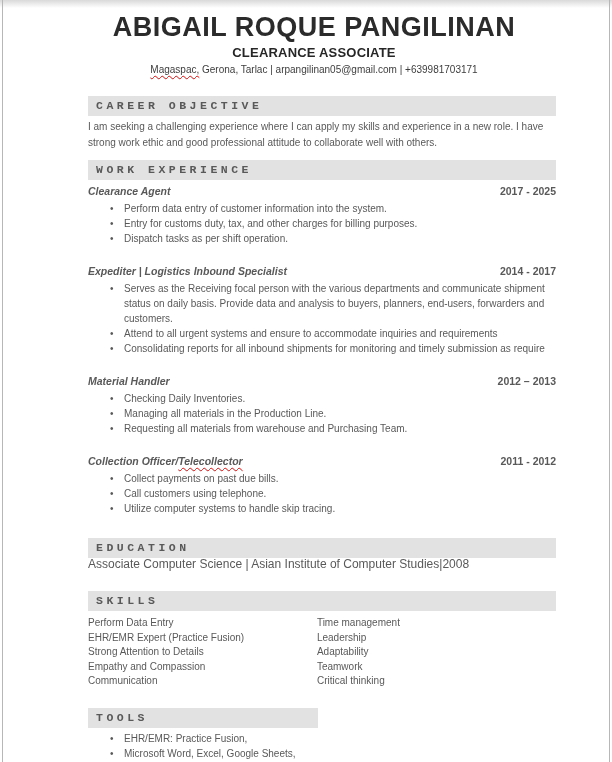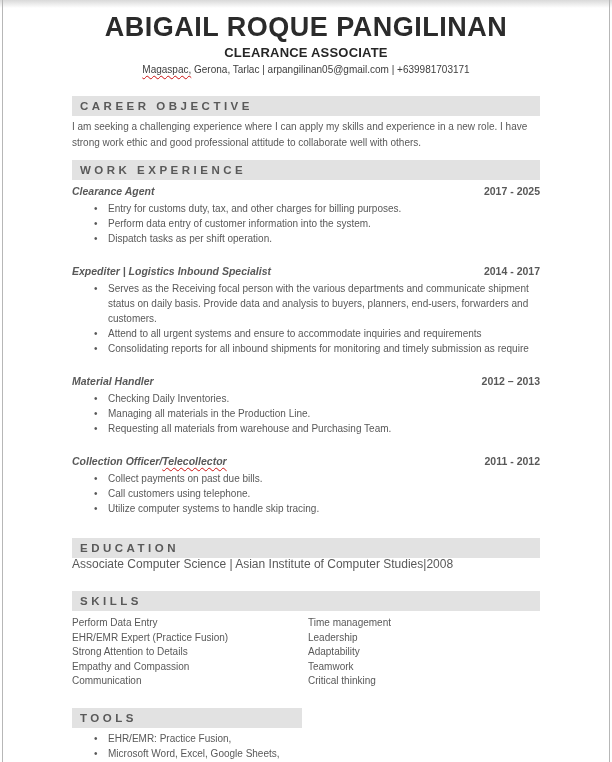--- a/index.html
+++ b/index.html
@@ -6,20 +6,21 @@
   html, body { background: #ffffff; }
   body {
     width: 612px; height: 762px;
     font-family: "Liberation Sans", "DejaVu Sans", sans-serif;
     position: relative; overflow: hidden;
   }
   .page {
     position: relative;
     width: 612px; height: 762px;
     background: #ffffff;
+    padding-left: 16px;
   }
   .page-edge-left  { position: absolute; left: 2px;  top: 0; bottom: 0; width: 1px; background: #b7b7b7; }
   .page-edge-right { position: absolute; right: 2px; top: 0; bottom: 0; width: 1px; background: #b7b7b7; }
   .page-edge-top   { position: absolute; left: 0; right: 0; top: 0; height: 8px;
                      background: linear-gradient(#d9d9d9, rgba(255,255,255,0)); }
   .content { position: relative; padding: 10px 72px 0 72px; }
 
   
   .hdr { text-align: center; }
   .hdr-name {
@@ -40,20 +41,21 @@
     text-decoration-thickness: 1px;
     text-underline-offset: 2px;
   }
 
   
   .sec-bar {
     background: #e2e2e2; color: #595959;
     font-size: 11.5px; font-weight: 700; letter-spacing: 3.5px;
     padding: 4px 0 4px 8px; line-height: 12px;
     width: 468px;
+    font-family: Liberation Mono, monospace;
   }
   .sec-bar.half { width: 230px; }
 
   .sec-career { margin-top: 20px; }
   .sec-work   { margin-top: 9px; }
   .sec-edu    { margin-top: 22px; }
   .sec-skills { margin-top: 20px; }
   .sec-tools  { margin-top: 19px; }
 
   .para {
@@ -111,22 +113,22 @@
 
     <section class="sec-work">
       <div class="sec-bar">WORK EXPERIENCE</div>
 
       <div class="job">
         <div class="job-head">
           <span class="job-title"><span>Clearance Agent</span></span>
           <span class="job-dates">2017 - 2025</span>
         </div>
         <ul class="b">
+          <li>Perform data entry of customer information into the system.</li>
           <li>Entry for customs duty, tax, and other charges for billing purposes.</li>
-          <li>Perform data entry of customer information into the system.</li>
           <li>Dispatch tasks as per shift operation.</li>
         </ul>
       </div>
 
       <div class="job">
         <div class="job-head">
           <span class="job-title"><span>Expediter | Logistics Inbound Specialist</span></span>
           <span class="job-dates">2014 - 2017</span>
         </div>
         <ul class="b">

